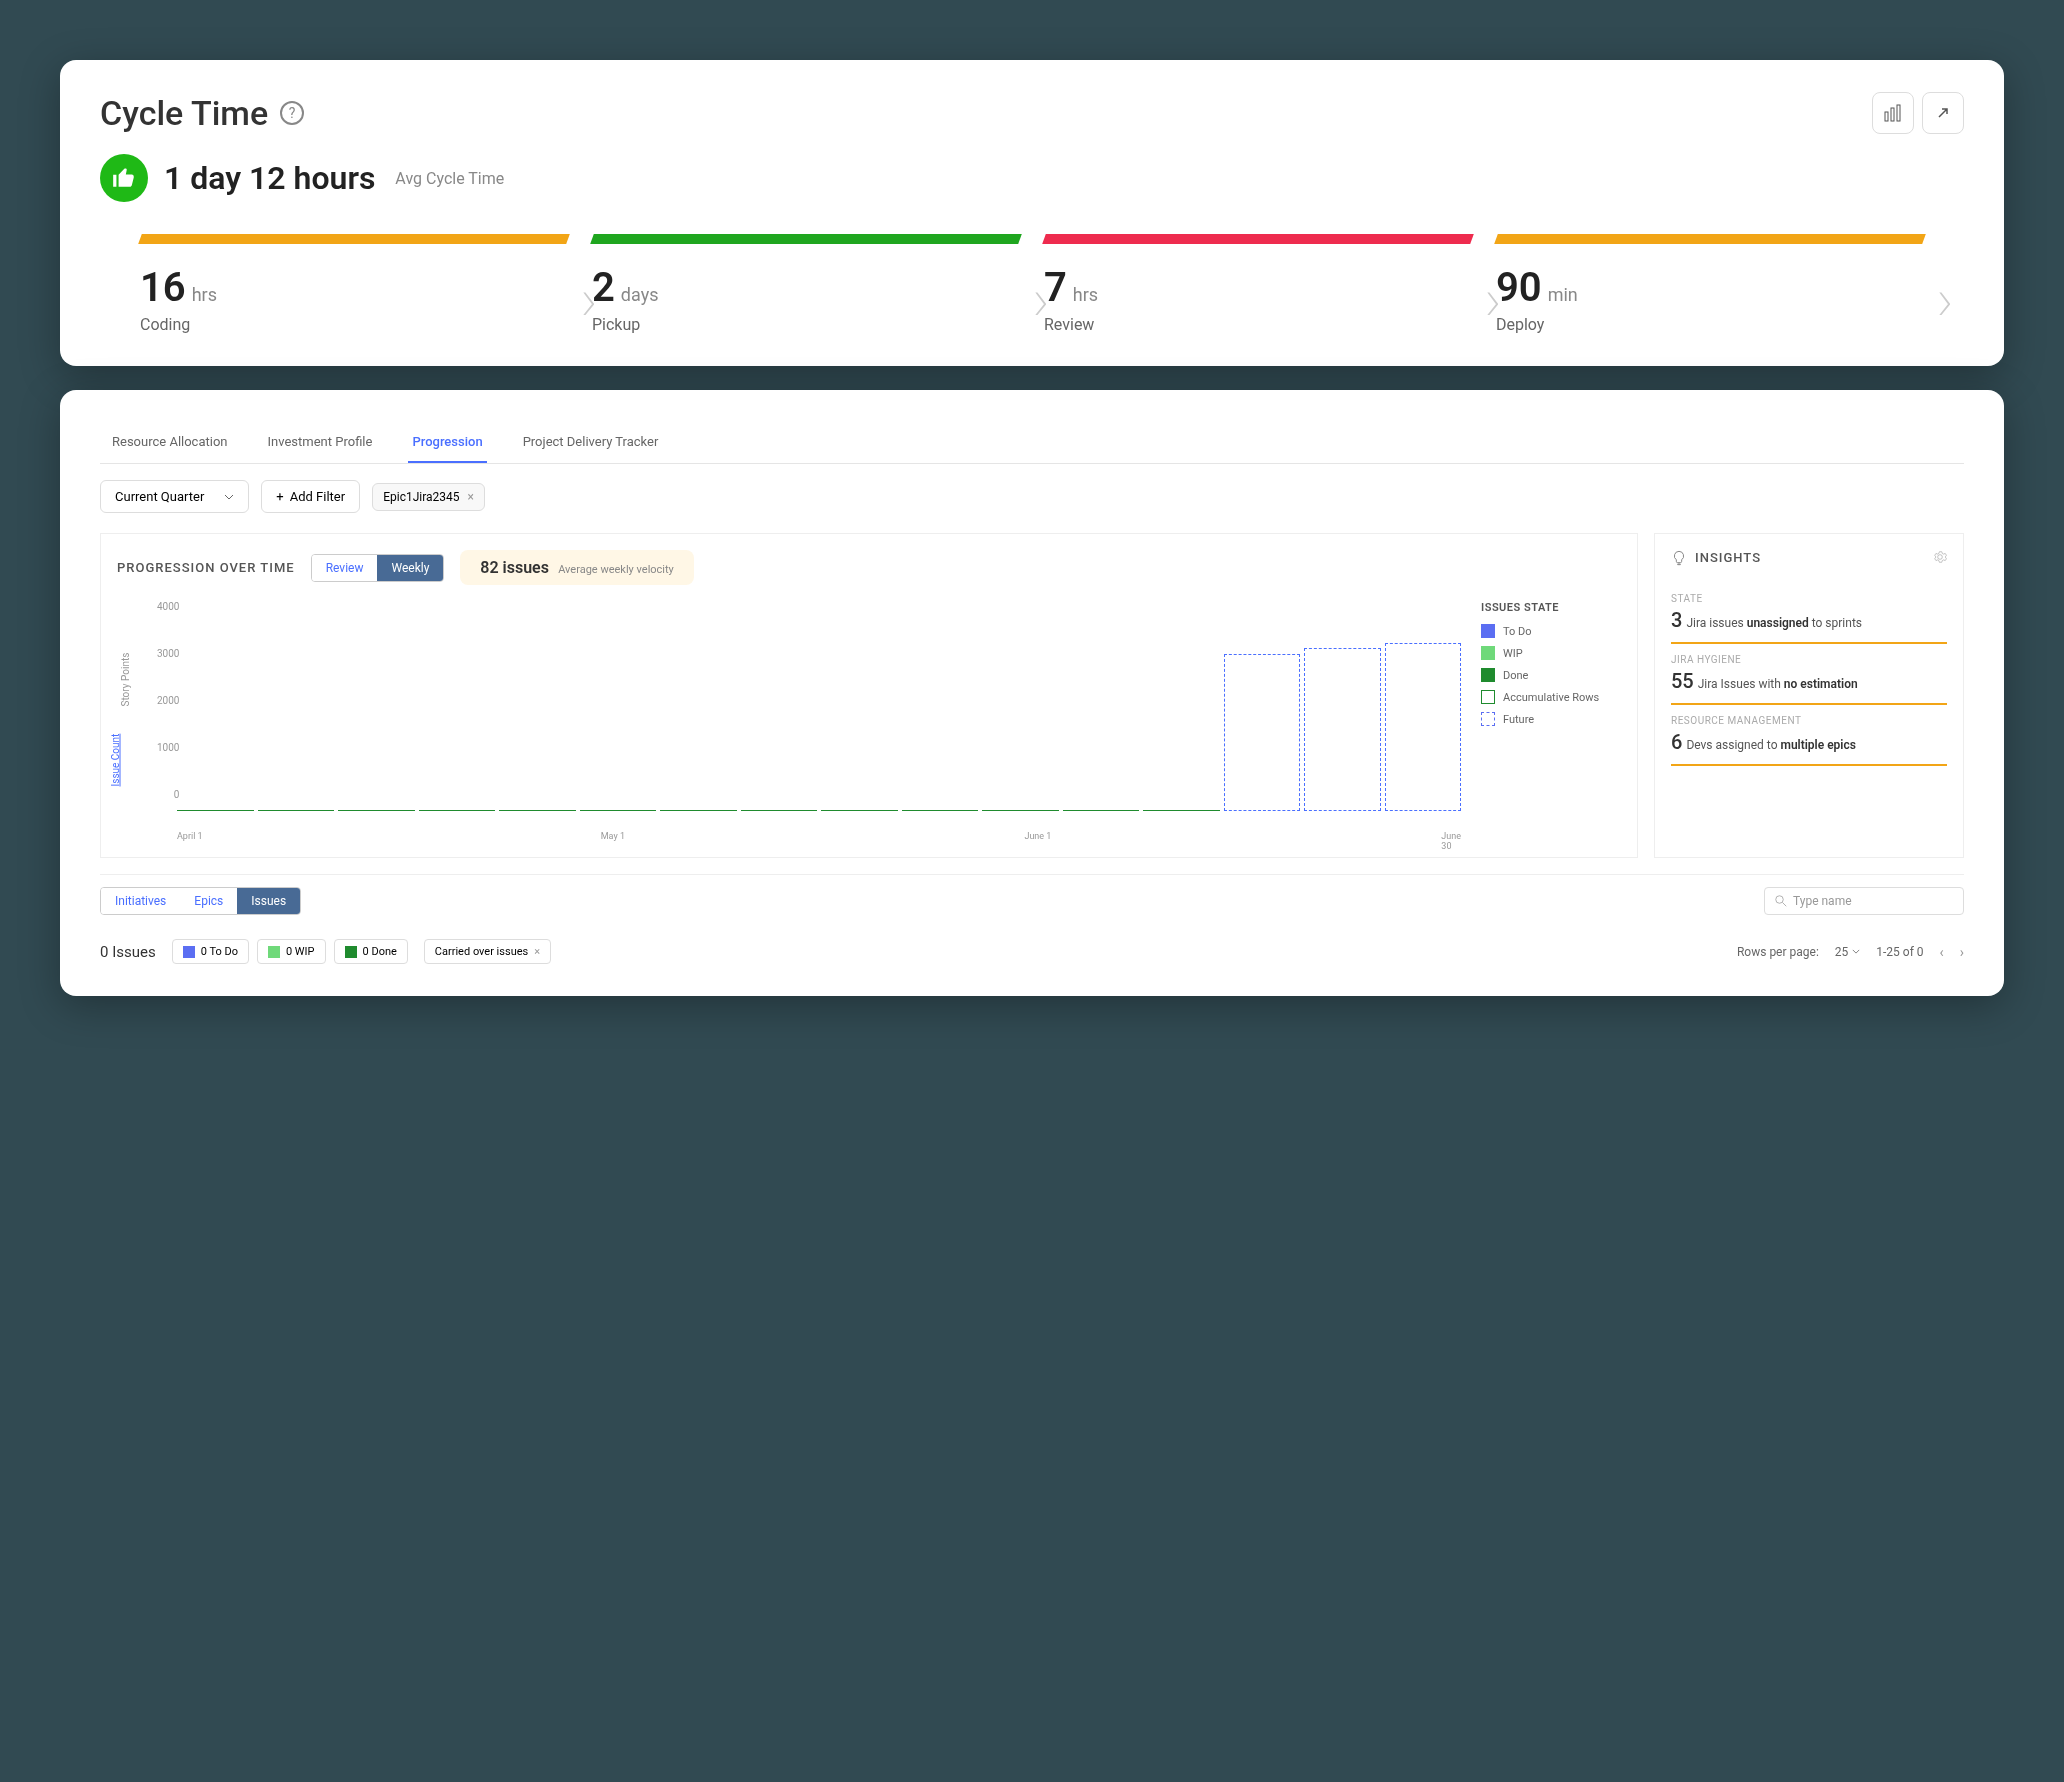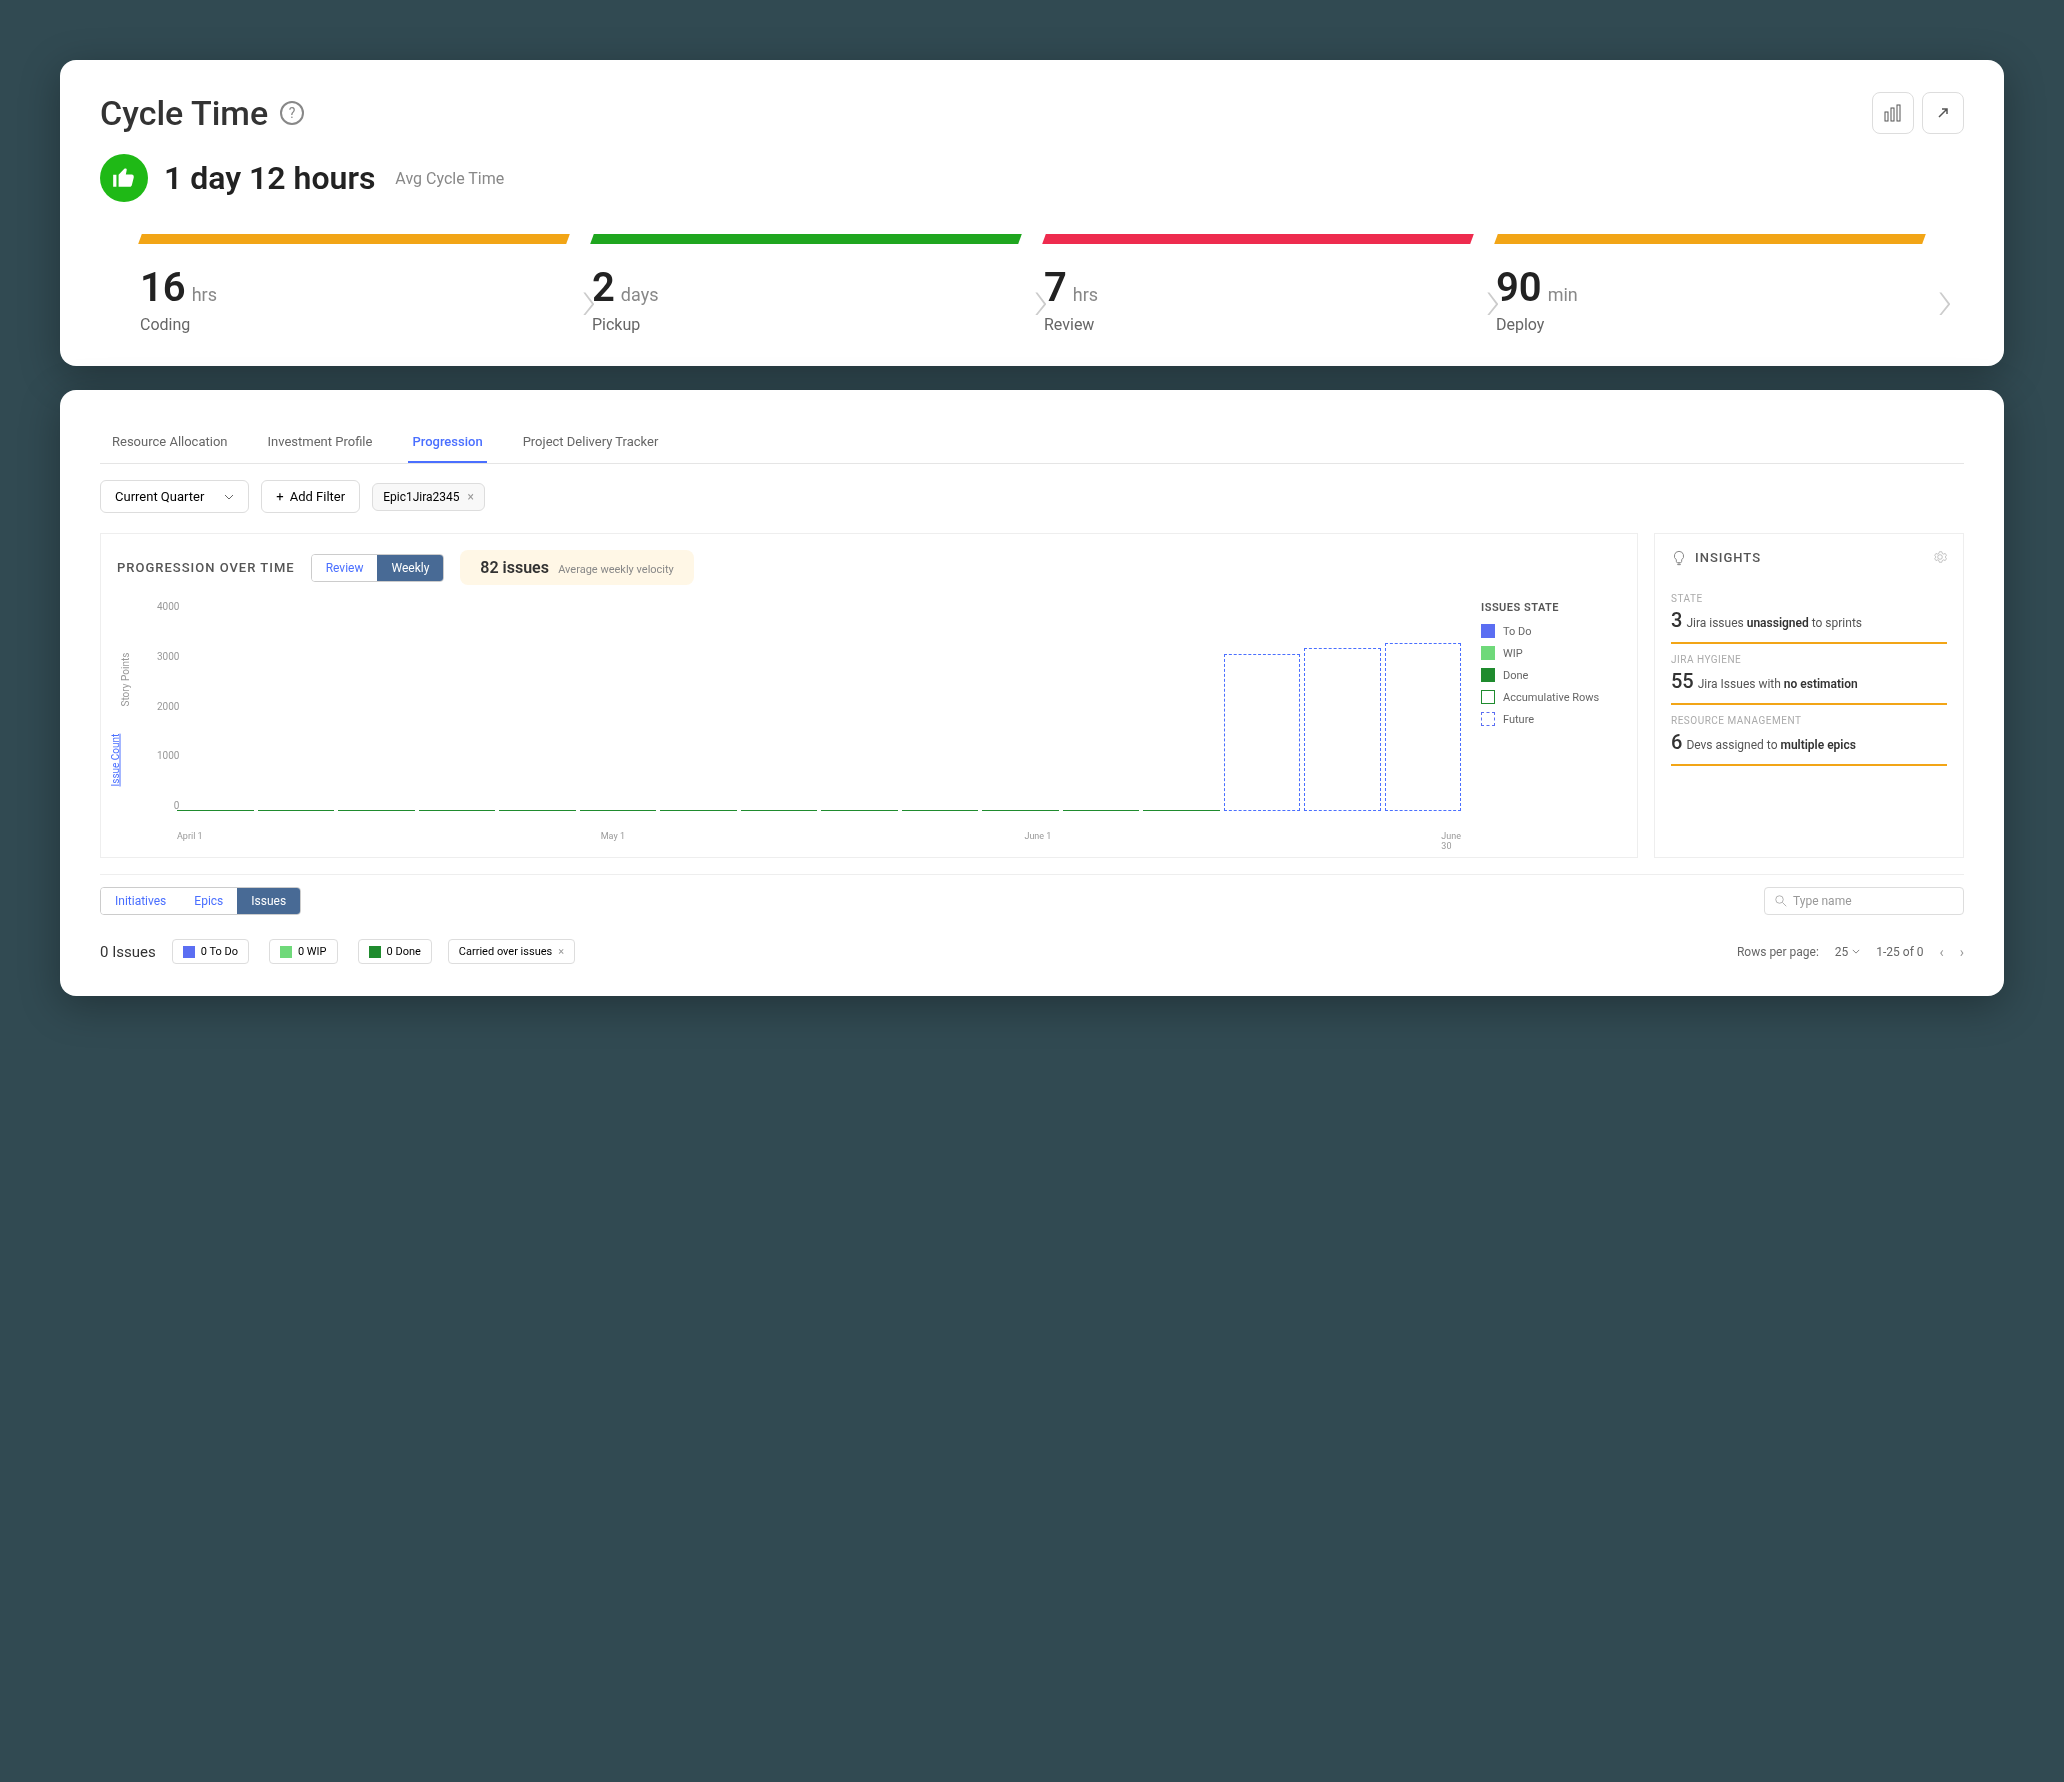--- a/index.html
+++ b/index.html
@@ -34,21 +34,21 @@
 .chart-header{display:flex;align-items:center;gap:16px;margin-bottom:16px}
 .chart-title{font-size:13px;letter-spacing:1px;color:#555;font-weight:500}
 .toggle-group{display:flex;border:1px solid #ccc;border-radius:4px;overflow:hidden}
 .toggle-btn{padding:6px 14px;font-size:12px;cursor:pointer;background:#fff;color:#4a6fff}
 .toggle-btn.active{background:#486a95;color:#fff}
 .velocity-badge{background:#fff7e6;padding:8px 20px;border-radius:8px;font-size:13px}
 .velocity-badge .num{font-size:16px;font-weight:600;color:#333}
 .velocity-badge .lbl{font-size:11px;color:#888;margin-left:6px}
 .chart-body{display:flex;gap:20px}
 .chart-area{flex:1;position:relative;height:240px;padding-left:50px;padding-bottom:30px}
-.y-axis{position:absolute;left:40px;top:0;bottom:30px;display:flex;flex-direction:column;justify-content:space-between;font-size:10px;color:#999;text-align:right}
+.y-axis{position:absolute;left:40px;top:0;bottom:41px;display:flex;flex-direction:column;justify-content:space-between;font-size:10px;color:#999;text-align:right}
 .y-label{position:absolute;left:8px;top:50%;transform:rotate(-90deg) translateX(20px);font-size:10px;color:#999;transform-origin:left}
 .y-label2{position:absolute;left:-2px;top:75%;transform:rotate(-90deg);font-size:10px;color:#4a6fff;text-decoration:underline;transform-origin:left}
 .bars{position:absolute;left:60px;right:0;bottom:30px;top:0;display:flex;align-items:flex-end;gap:4px}
 .week-col{flex:1;display:flex;gap:2px;align-items:flex-end;height:100%}
 .bar-real,.bar-future{flex:1;display:flex;flex-direction:column;justify-content:flex-end}
 .bar-future{border:1px dashed #4a6fff;background:transparent}
 .seg{width:100%}
 .x-axis{position:absolute;left:60px;right:0;bottom:10px;display:flex;font-size:9px;color:#999}
 .x-tick{position:absolute}
 .legend{min-width:140px}
@@ -367,21 +367,21 @@
       <svg width="12" height="12" viewBox="0 0 16 16">
           <circle cx="6" cy="6" r="5" fill="none" stroke="#999"></circle>
           <path d="M10 10l5 5" stroke="#999"></path>
         </svg>
       <span>Type name</span>
     </div>
   </div>
 
   <div class="issues-row">
     <div class="issues-title">0 Issues</div>
-    <div id="issue-chips" style="display:flex;gap:20px">
+    <div id="issue-chips" style="display:flex;gap:8px">
         <div class="filter-chip">
           <span class="legend-swatch" style="background:#5b6ef2;width:12px;height:12px"></span>
           <span>0 To Do</span>
         </div>
         <div class="filter-chip">
           <span class="legend-swatch" style="background:#6fd97a;width:12px;height:12px"></span>
           <span>0 WIP</span>
         </div>
         <div class="filter-chip">
           <span class="legend-swatch" style="background:#1f8b2e;width:12px;height:12px"></span>

